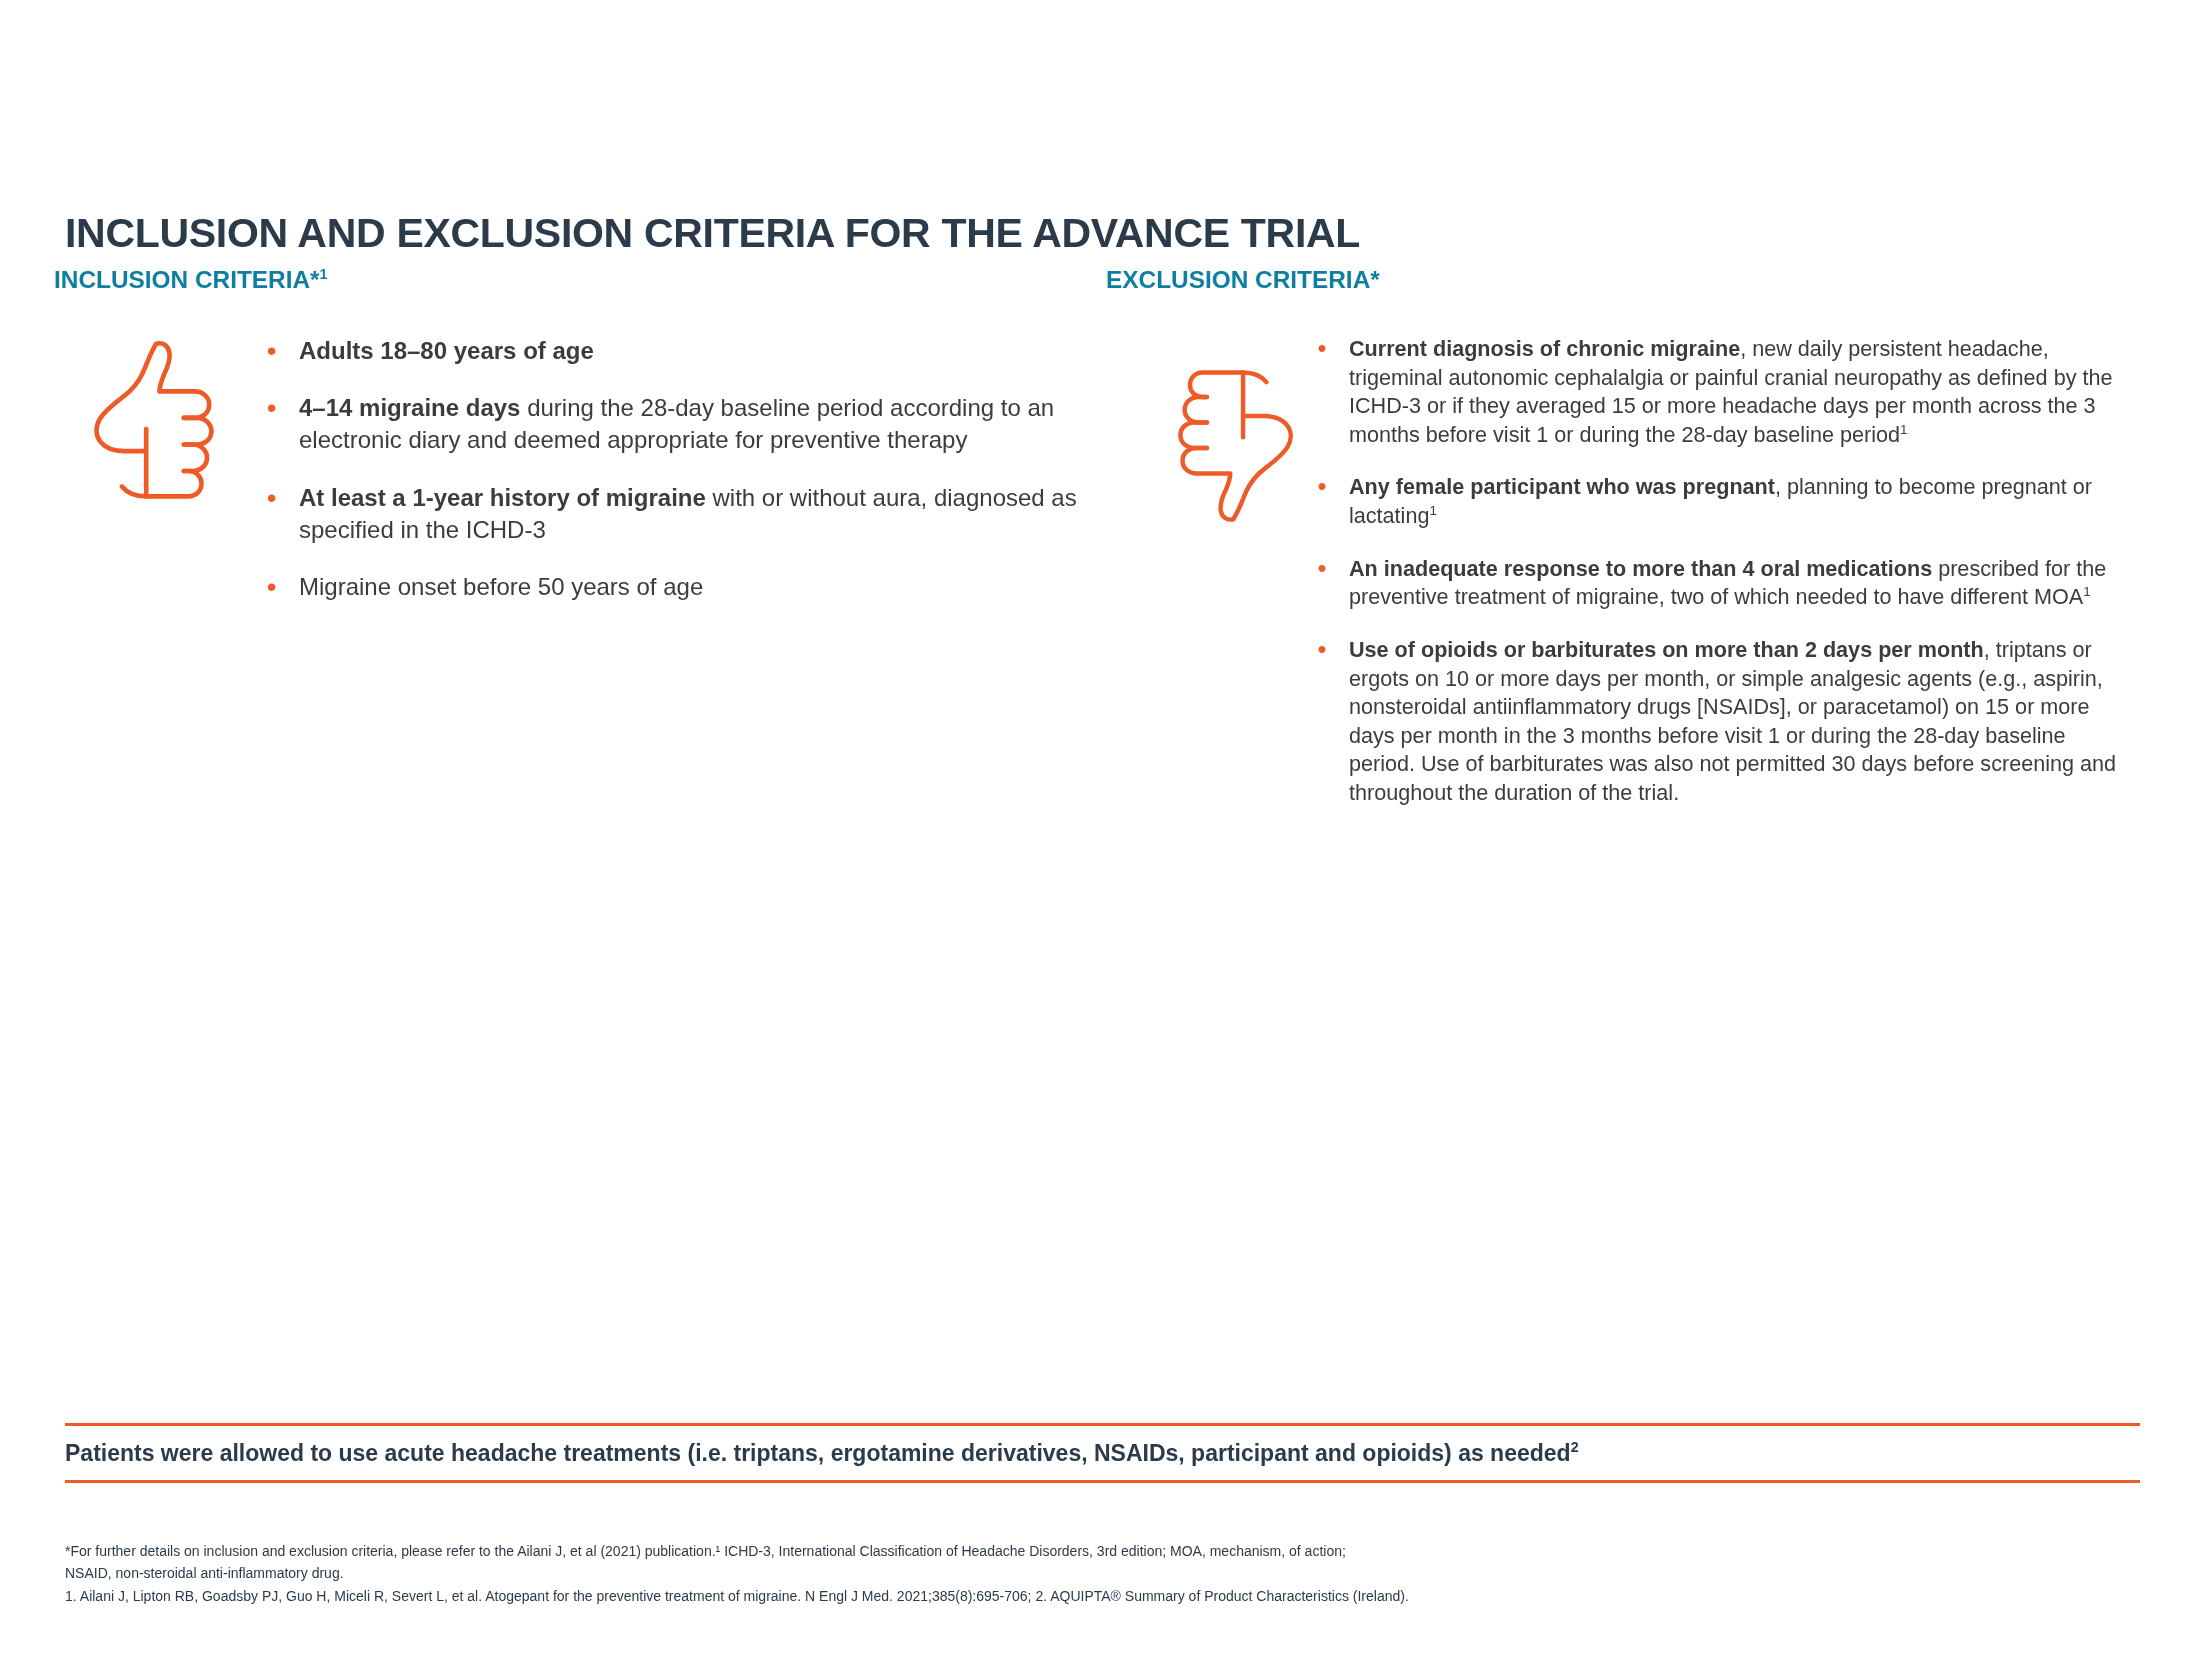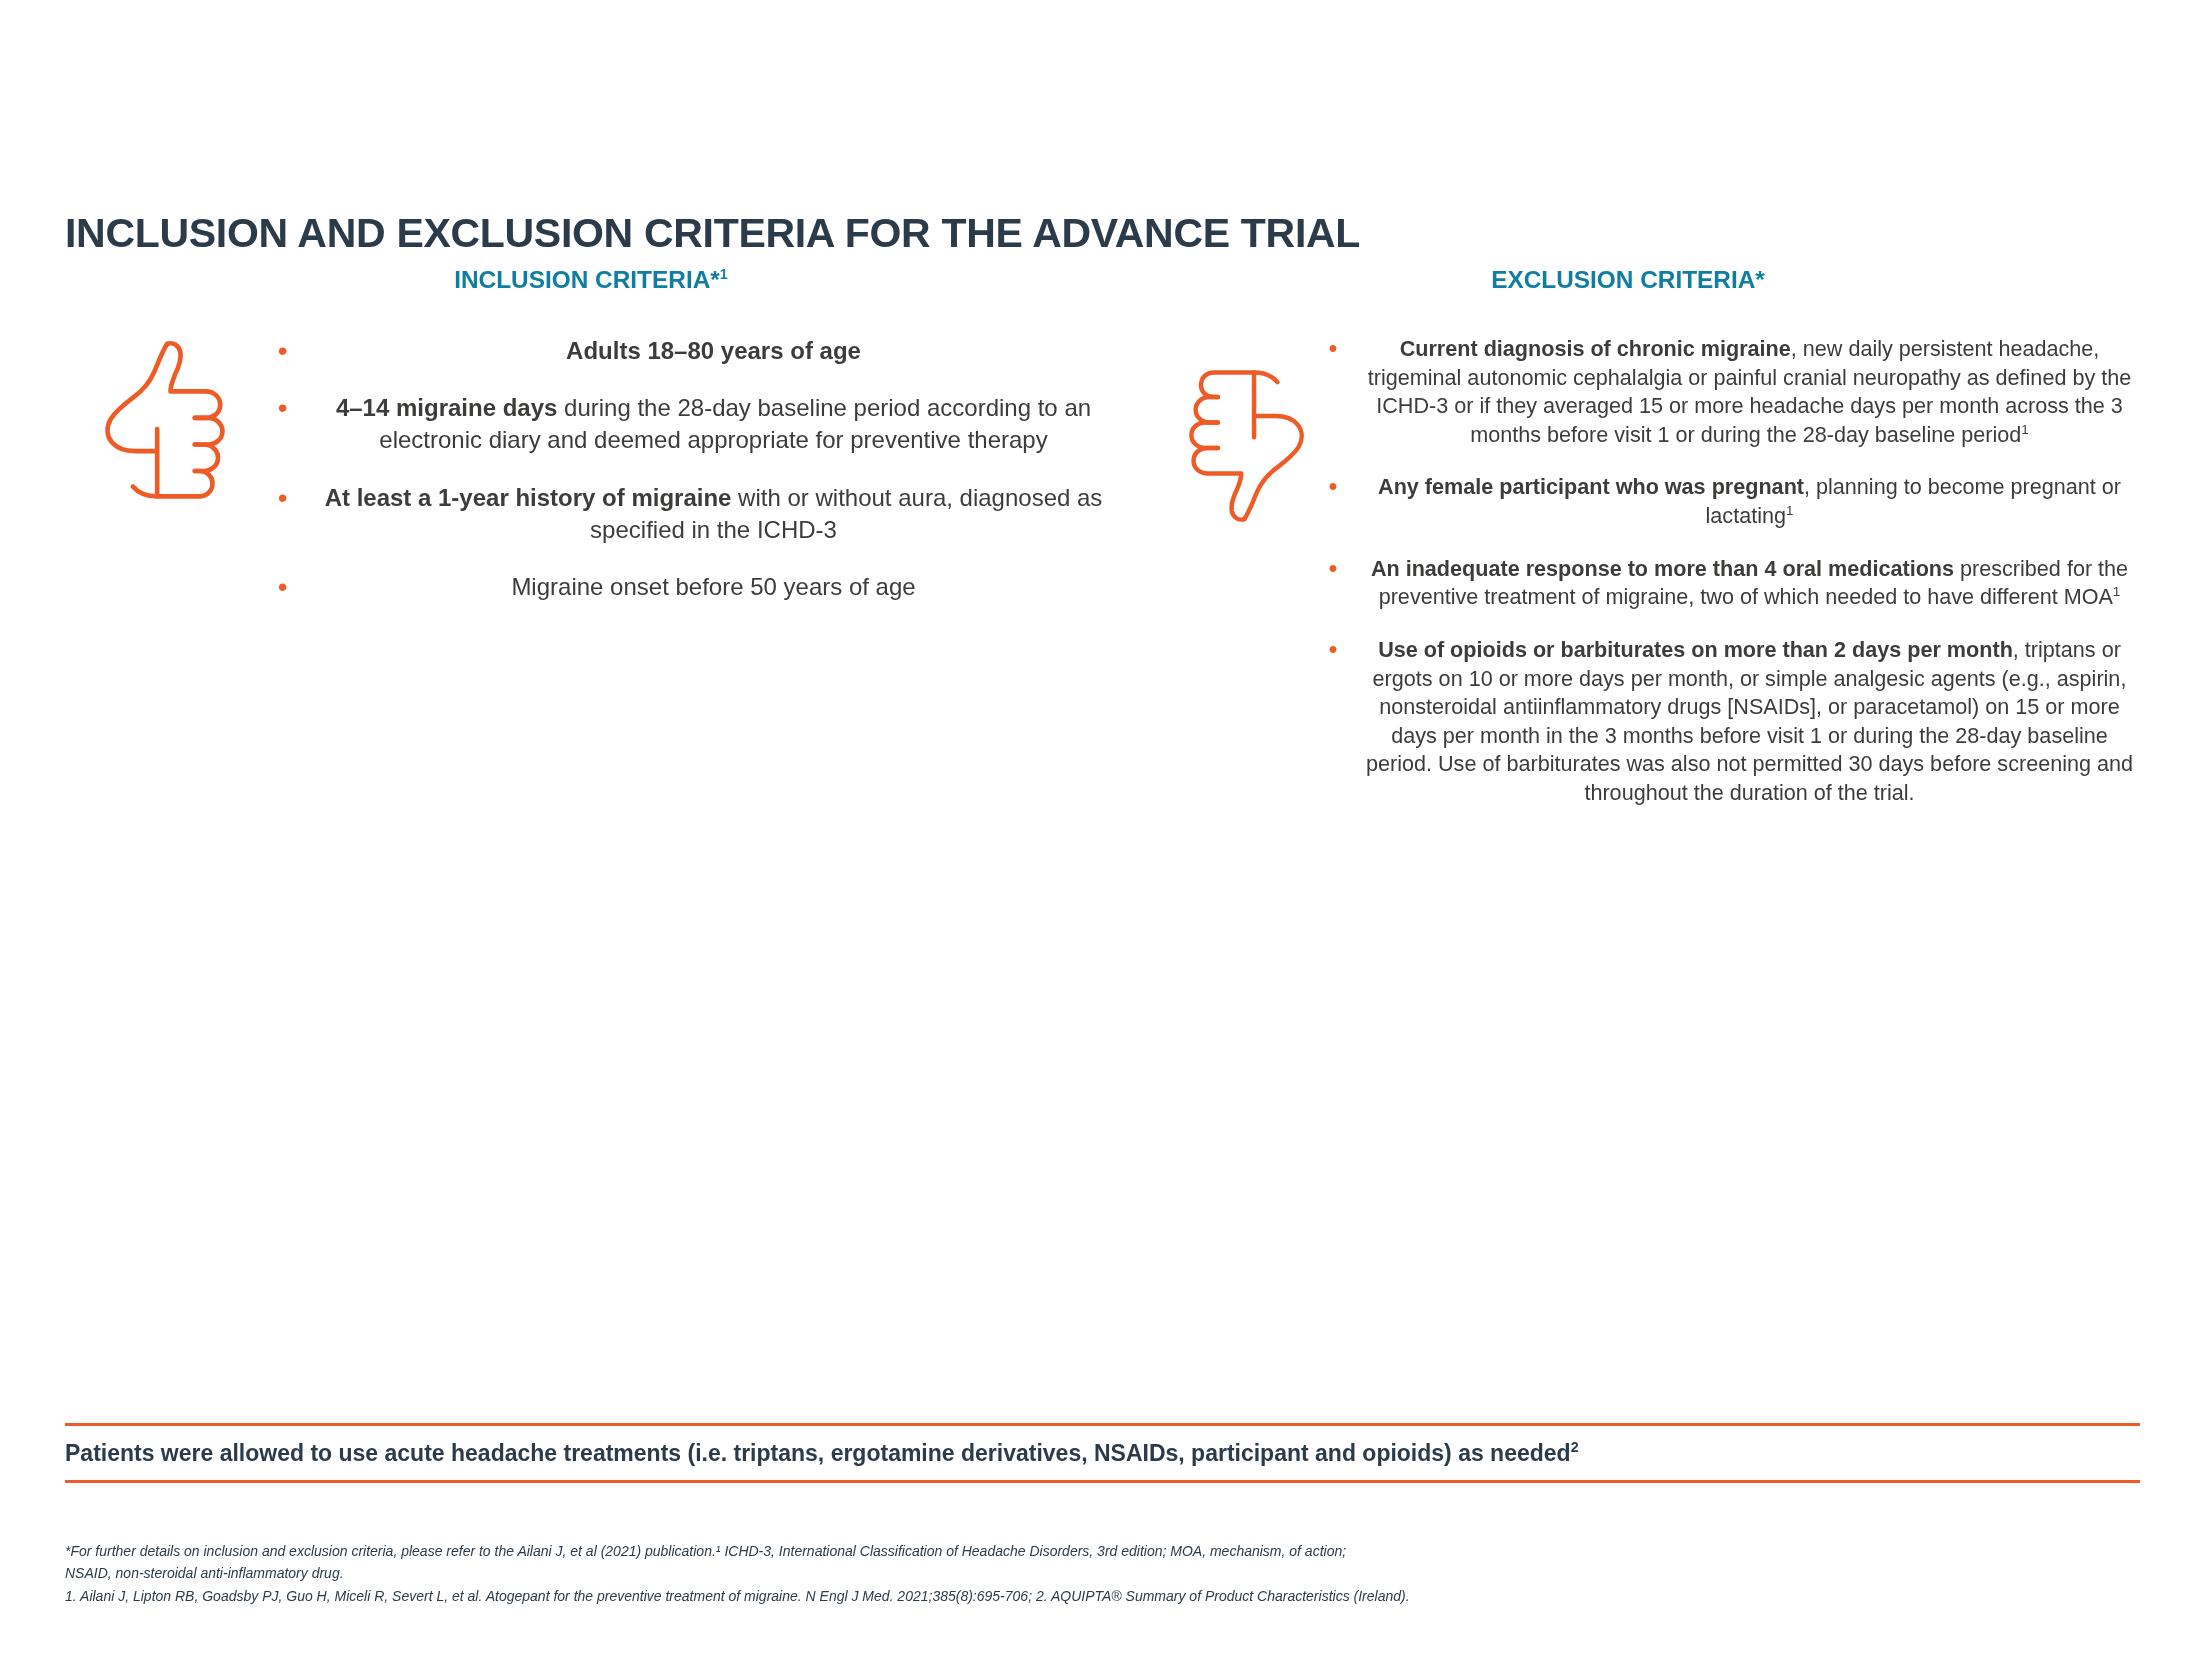--- a/index.html
+++ b/index.html
@@ -26,26 +26,25 @@
     left: 65px;
     top: 183px;
     font-size: 41px;
     font-weight: bold;
     letter-spacing: -0.3px;
     color: #2b3b4a;
     white-space: nowrap;
   }
   .columns {
     position: absolute;
-    left: 65px;
+    left: 54px;
     top: 266px;
     width: 2075px;
     display: flex;
     gap: 0;
-    text-align: center;
   }
   .col {
     width: 1052px;
     position: relative;
   }
   .col.exclusion {
     width: 1022px;
   }
   .col-title {
     font-size: 24.4px;
@@ -138,21 +137,20 @@
     position: absolute;
     left: 65px;
     top: 1541px;
     width: 2075px;
     font-size: 14px;
     line-height: 1.45;
     color: #2b3b4a;
   }
   .refs .line {
     margin-bottom: 2.2px;
-    font-style: italic;
   }
   .thumb-svg {
     display: block;
   }
 </style>
 </head>
 <body>
 
 <div class="page">
 

